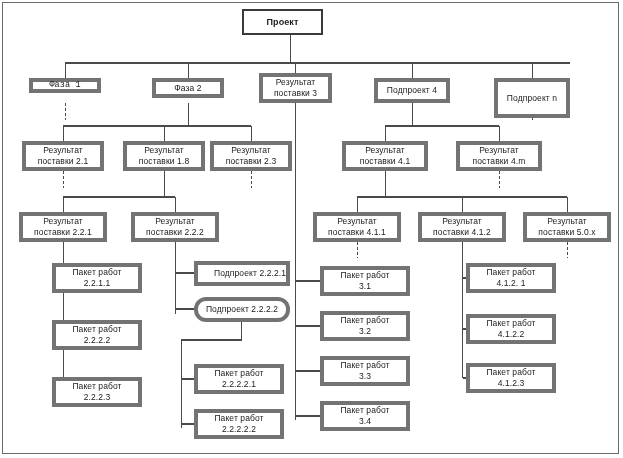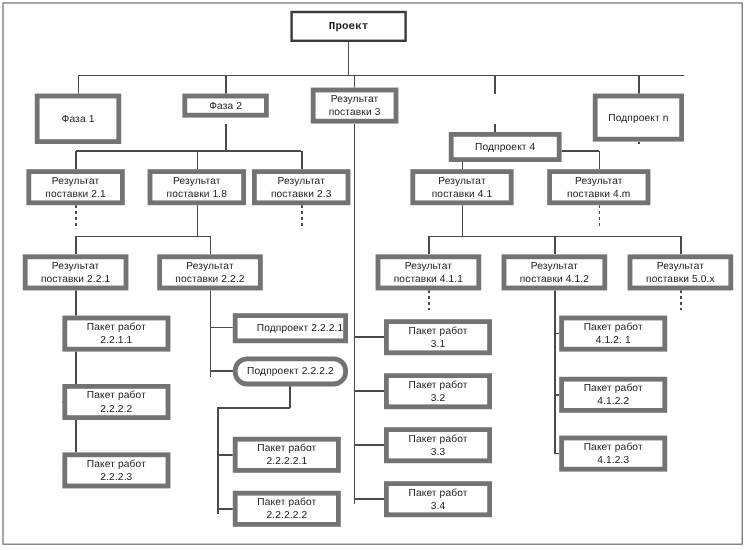--- a/index.html
+++ b/index.html
@@ -122,34 +122,34 @@
         <path d="M532.5 103 L532.5 120"></path>
         <path d="M63.5 171 L63.5 188"></path>
         <path d="M251.5 171 L251.5 188"></path>
         <path d="M499.5 171 L499.5 188"></path>
         <path d="M357.5 242 L357.5 258"></path>
         <path d="M567.5 242 L567.5 258"></path>
       </g>
   </svg>
 
   <div id="nodes">
-      <div class="node root" style="left: 242px; top: 9px; width: 97px; height: 26px; font-family: Liberation Mono, monospace;">
+      <div class="node root" style="left: 242px; top: 9px; width: 81px; height: 26px;">
         <span class="l1">Проект</span>
       </div>
-      <div class="node" style="left: 29px; top: 78px; width: 72px; height: 42px;">
+      <div class="node" style="left: 29px; top: 78px; width: 72px; height: 15px; font-family: Liberation Mono, monospace;">
         <span class="l1">Фаза 1</span>
       </div>
       <div class="node" style="left: 152px; top: 78px; width: 72px; height: 20px;">
         <span class="l1">Фаза 2</span>
       </div>
       <div class="node" style="left: 259px; top: 73px; width: 73px; height: 30px;">
         <span class="l1">Результат</span>
         <span class="l2">поставки 3</span>
       </div>
-      <div class="node" style="left: 374px; top: 78px; width: 94px; height: 25px; margin-top: 32px;">
+      <div class="node" style="left: 374px; top: 78px; width: 76px; height: 25px;">
         <span class="l1">Подпроект 4</span>
       </div>
       <div class="node" style="left: 494px; top: 78px; width: 76px; height: 40px;">
         <span class="l1">Подпроект n</span>
       </div>
       <div class="node" style="left: 22px; top: 141px; width: 82px; height: 30px;">
         <span class="l1">Результат</span>
         <span class="l2">поставки 2.1</span>
       </div>
       <div class="node" style="left: 123px; top: 141px; width: 82px; height: 30px;">

